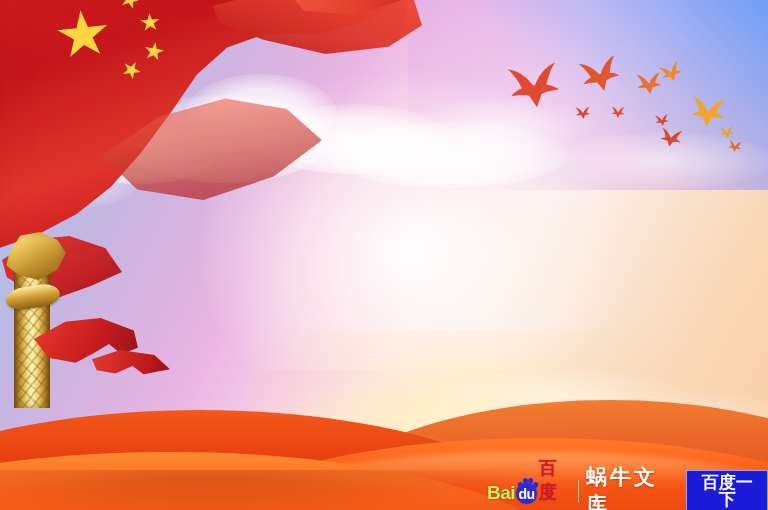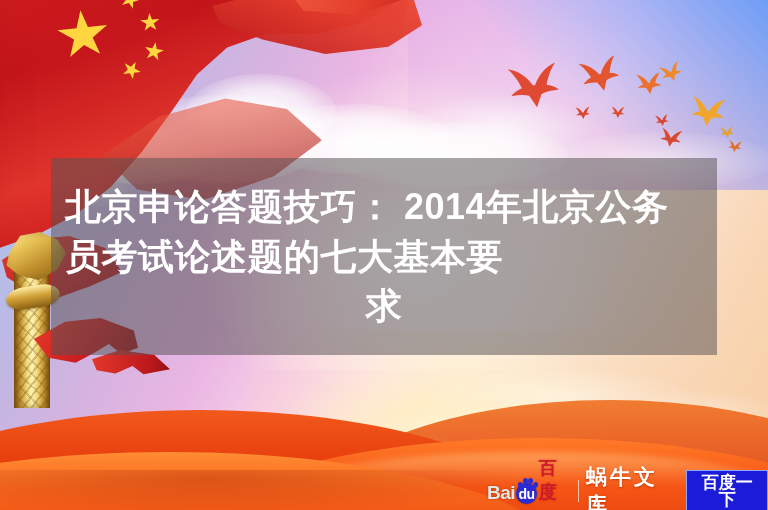--- a/index.html
+++ b/index.html
@@ -311,21 +311,21 @@
   }
   .baidu-logo {
     position: relative;
     display: flex;
     align-items: flex-end;
     height: 26px;
     font-weight: bold;
     font-size: 19px;
     letter-spacing: -0.5px;
   }
-  .bai { color: #e5e5e5; text-shadow: 0 0 2px rgba(0,0,0,.35); }
+  .bai { color: #bef264; text-shadow: 0 0 2px rgba(0,0,0,.35); }
   .paw-chip {
     position: relative;
     width: 23px; height: 23px;
     margin: 0 1px;
   }
   .paw-chip .disc {
     position: absolute;
     left: 0; bottom: 0;
     width: 21px; height: 21px;
     border-radius: 50%;
@@ -508,25 +508,20 @@
         </svg>
       </div>
       <div class="bird" style="left: 728px; top: 140px; width: 14px; height: 12px; transform: rotate(8deg);">
         <svg viewBox="0 0 100 86" xmlns="http://www.w3.org/2000/svg">
           <path d="M50 48 C42 30 26 12 4 6 C16 20 22 34 26 46 C18 48 10 52 4 58 C16 58 28 58 38 62 C42 70 46 78 50 86 C54 78 58 70 62 62 C72 58 84 58 96 58 C90 52 82 48 74 46 C78 34 84 20 96 6 C74 12 58 30 50 48 Z" fill="#e0702c"></path>
           <ellipse cx="50" cy="56" rx="5" ry="13" fill="#e0702c"></ellipse>
         </svg>
       </div>
     </div>
 
-  <div class="title-overlay">
-    <div class="title-text">
-      <span>北京申论答题技巧： 2014年北京</span><span>公务员考试论述题的七大基本要</span><span class="lastline">求</span>
-    </div>
-  </div>
 
   <div class="watermark">
     <div class="baidu-logo">
       <span class="bai">Bai</span>
       <span class="paw-chip">
         <span class="disc"></span>
         <span class="toes">
           <span class="toe t1"></span>
           <span class="toe t2"></span>
           <span class="toe t3"></span>

